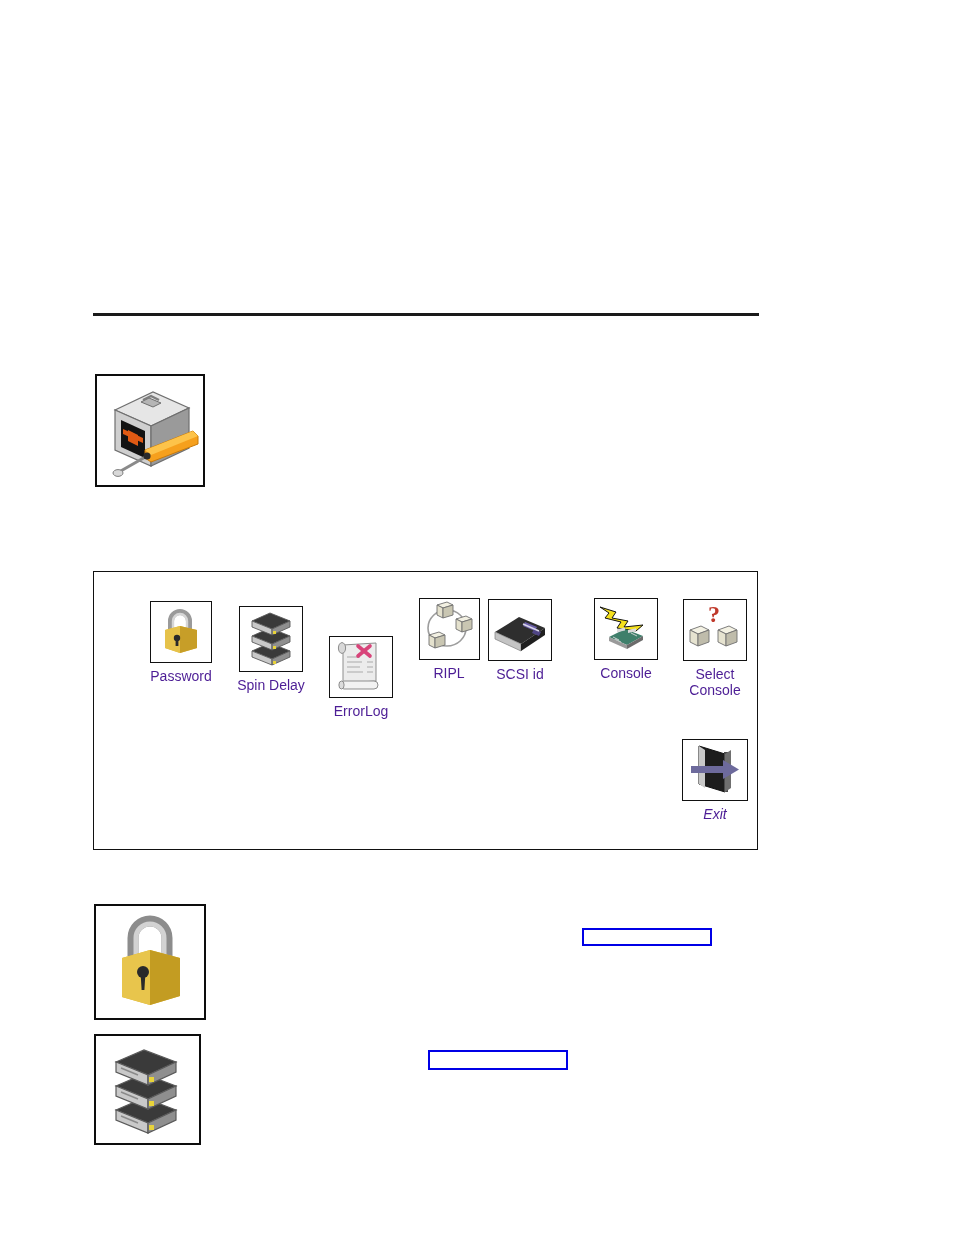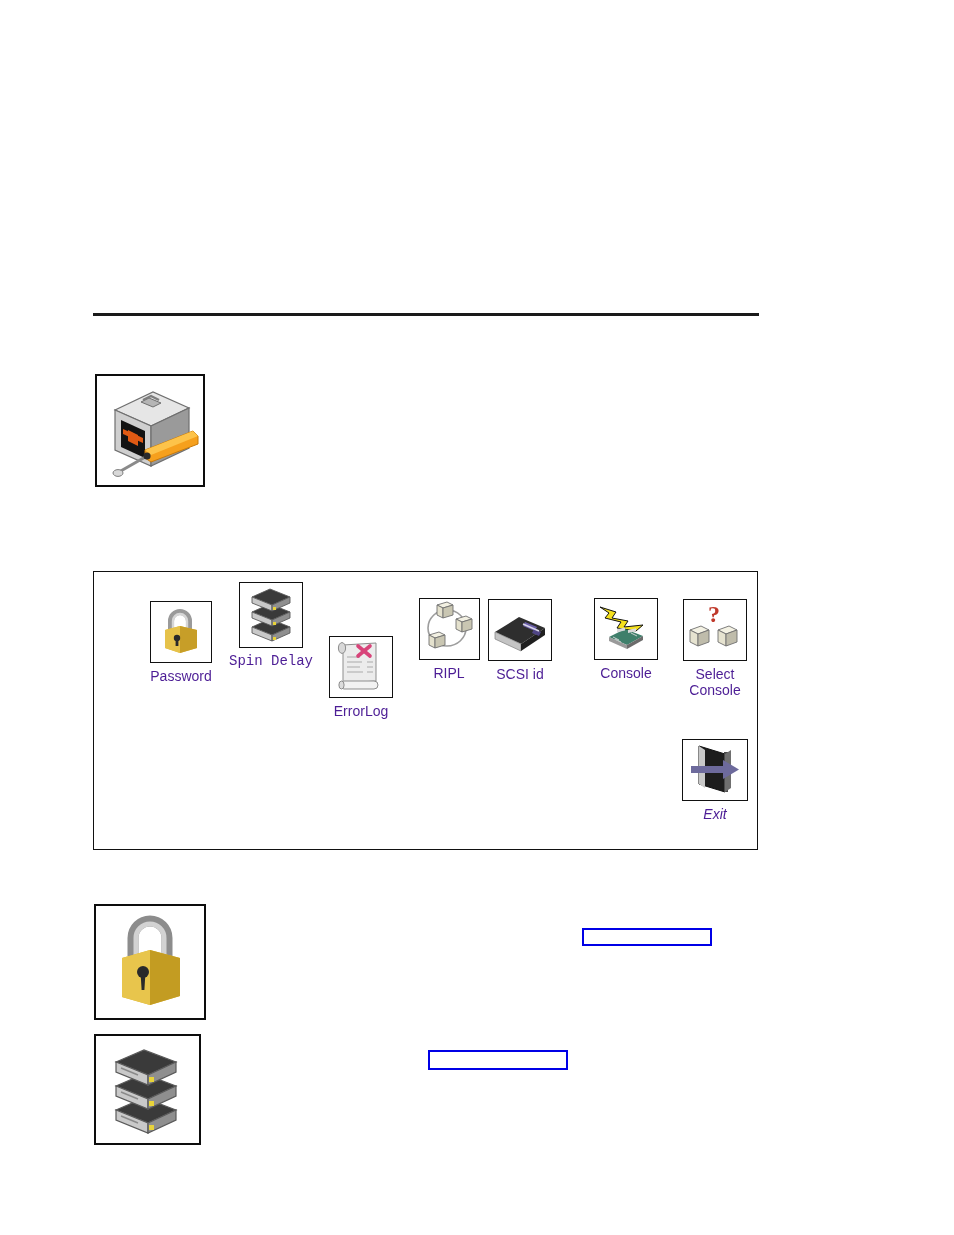--- a/index.html
+++ b/index.html
@@ -131,21 +131,21 @@
           <polygon points="14,28 29,24 29,51 14,46" fill="#e6c24a"></polygon>
           <polygon points="29,24 46,28 46,46 29,51" fill="#c79e28"></polygon>
           <circle cx="26" cy="36" r="3.2" fill="#2a2a2a"></circle>
           <rect x="24.6" y="36" width="2.8" height="8" fill="#2a2a2a"></rect>
         </svg>
       </span>
     </div>
     <div class="tool-label">Password</div>
   </div>
 
-  <div class="tool-item" style="left:118px; top:10px; width:118px;font-family:Liberation Mono, monospace;">
+  <div class="tool-item" style="left:118px; top:34px; width:118px;">
     <div class="tool-box" style="width:64px;height:66px;">
       <span>
         <svg width="60" height="62" viewBox="0 0 60 62">
           <g stroke="#5a5a5a" stroke-width="0.9">
             <polygon points="12,44 30,36 50,44 32,52" fill="#3a3a3a"></polygon>
             <polygon points="12,44 32,52 32,58 12,50" fill="#c9c9c9"></polygon>
             <polygon points="32,52 50,44 50,50 32,58" fill="#8f8f8f"></polygon>
             <polygon points="12,29 30,21 50,29 32,37" fill="#3a3a3a"></polygon>
             <polygon points="12,29 32,37 32,43 12,35" fill="#c9c9c9"></polygon>
             <polygon points="32,37 50,29 50,35 32,43" fill="#8f8f8f"></polygon>

